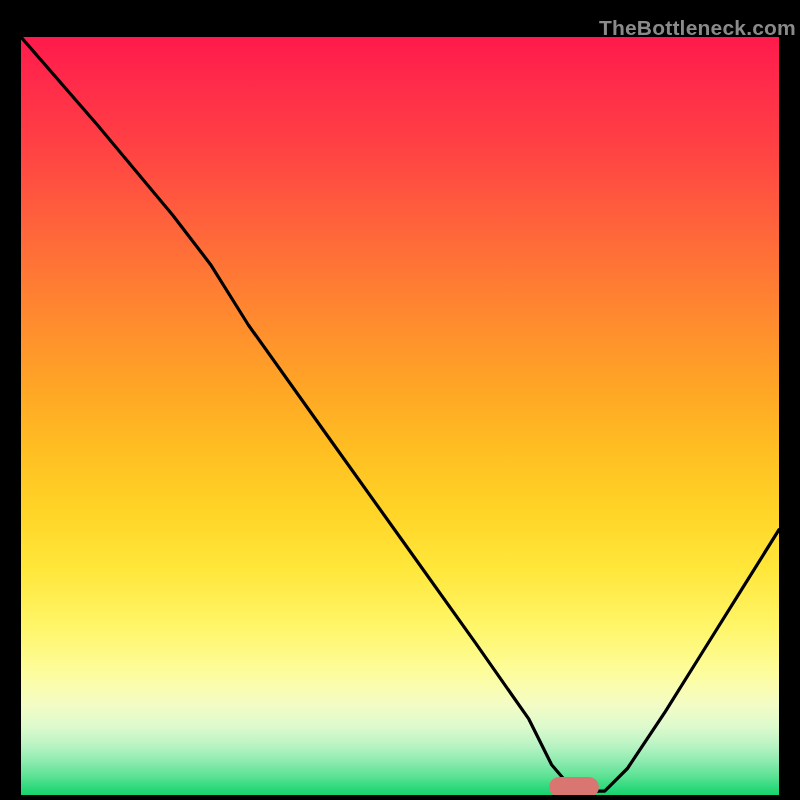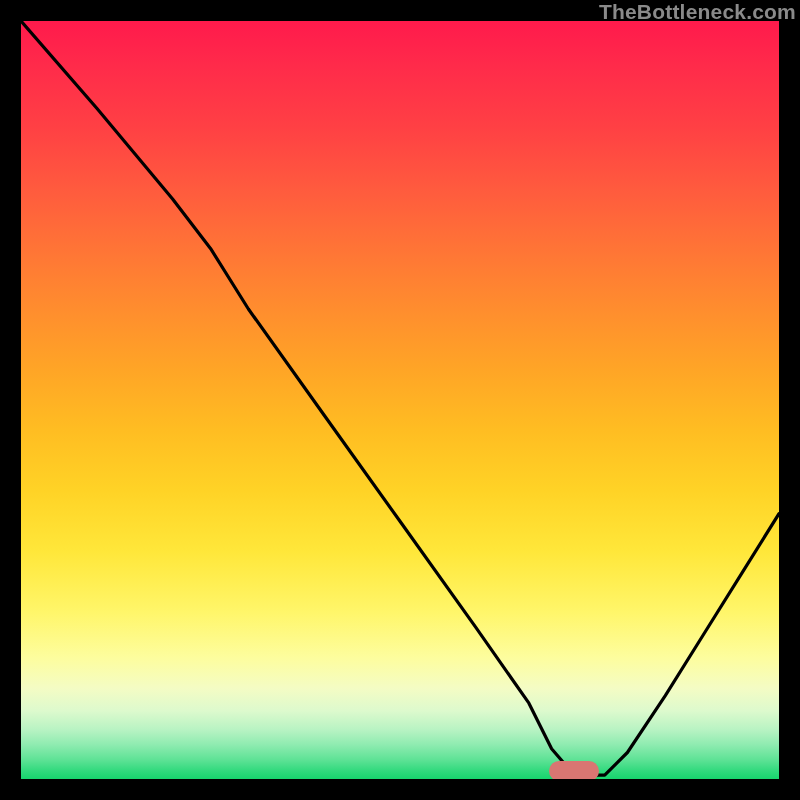--- a/index.html
+++ b/index.html
@@ -9,20 +9,21 @@
     height: 800px;
     overflow: hidden;
     background: #000;
     font-family: Arial, sans-serif;
   }
   .frame {
     position: relative;
     width: 800px;
     height: 772px;
     background: #000;
+    margin-top: 16px;
   }
   .plot {
     position: absolute;
     left: 21px;
     top: 21px;
     width: 758px;
     height: 758px;
     box-sizing: border-box;
     overflow: hidden;
   }

